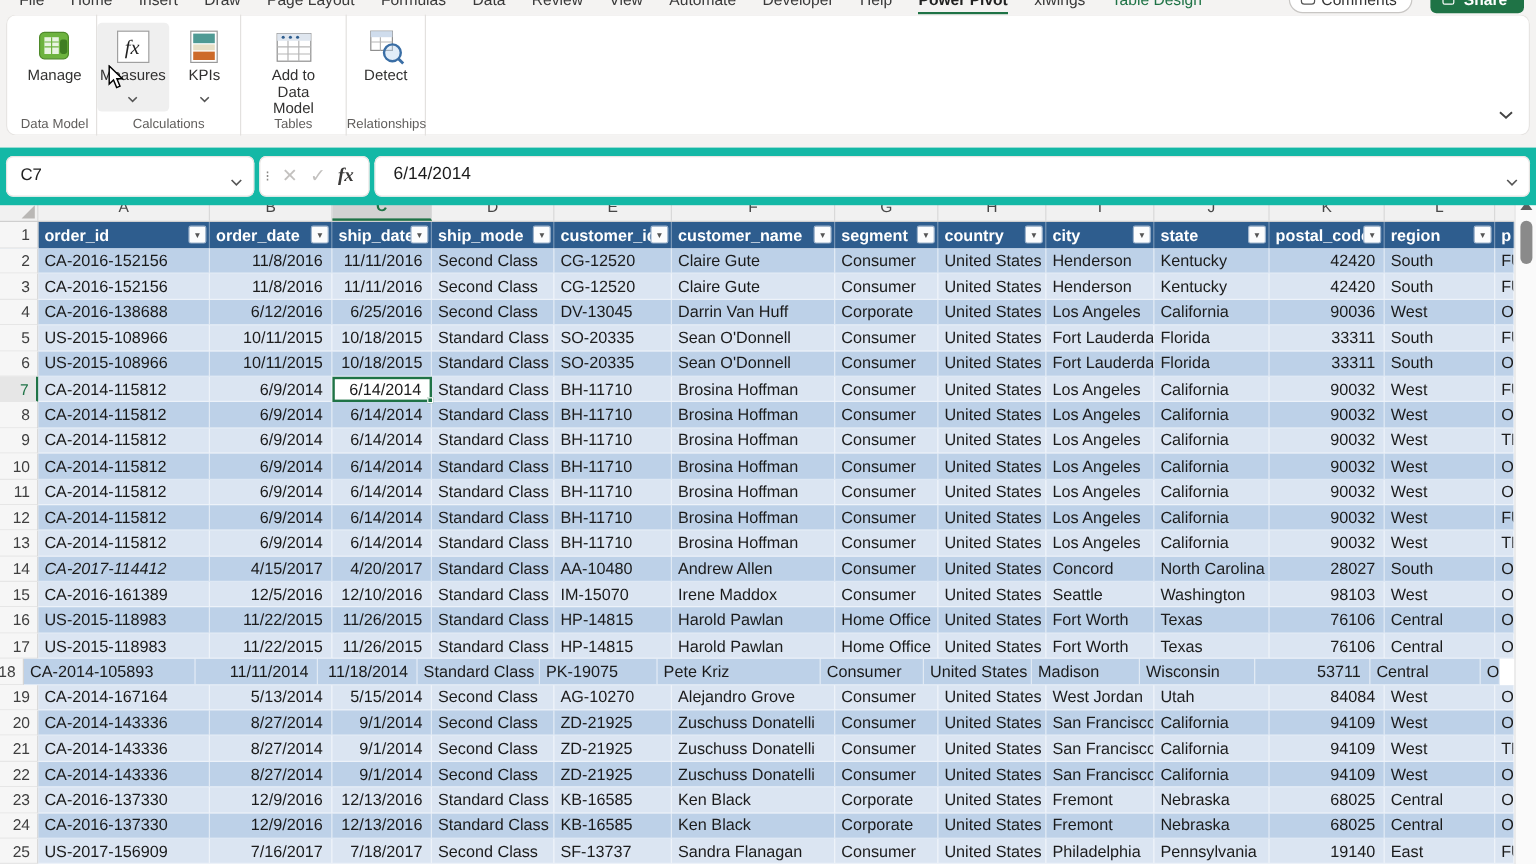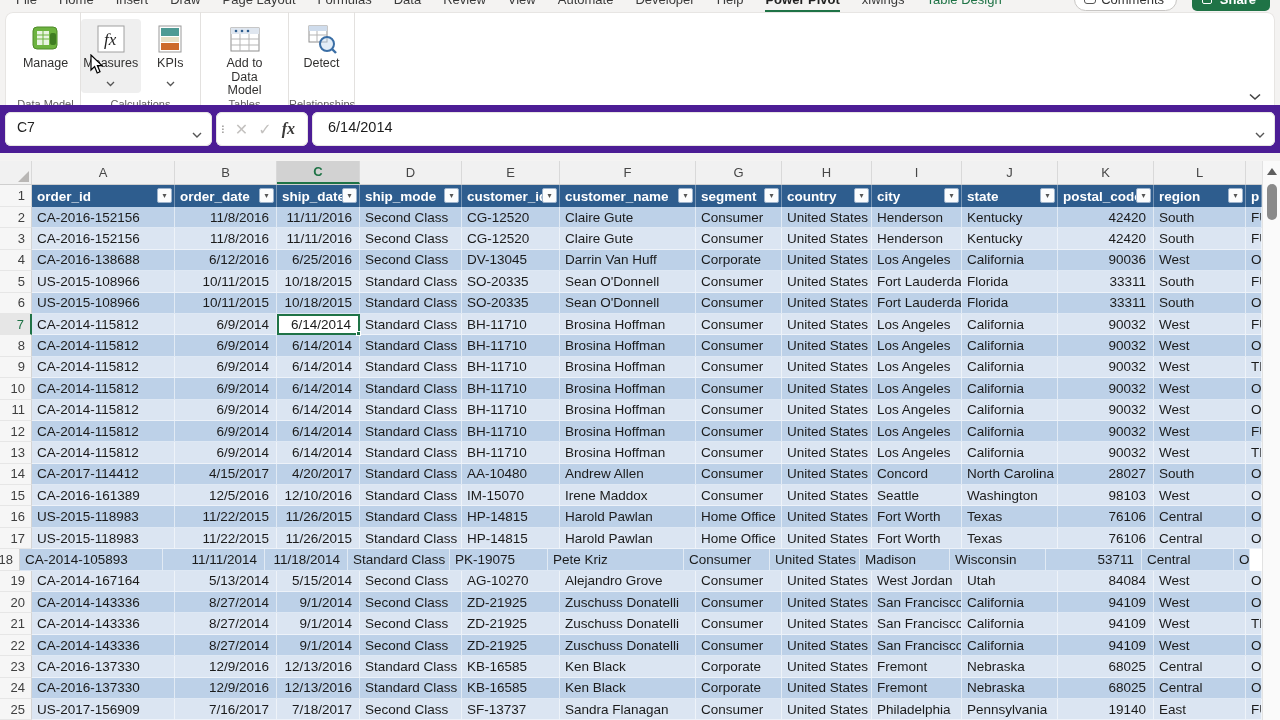--- a/index.html
+++ b/index.html
@@ -28,21 +28,21 @@
     padding-top:7px;}
   .rgroup-label{position:absolute;bottom:3px;left:0;right:0;text-align:center;font-size:11px;color:#605e5c;white-space:nowrap;}
   .rbtn{display:flex;flex-direction:column;align-items:center;width:62px;padding:2px 1px;border-radius:4px;}
   .rbtn.hovered{background:#efefef;}
   .rbtn .icon-box{height:36px;display:flex;align-items:center;justify-content:center;}
   .rbtn .rlabel{font-size:12.5px;color:#323130;text-align:center;line-height:13.5px;white-space:pre-line;}
   .rbtn .chev{margin-top:2px;}
   .ribbon-collapse{position:absolute;right:14px;bottom:8px;}
 
   
-  .fbar{position:absolute;left:0;top:105px;right:0;height:48px;background:#4c1d95;z-index:20;}
+  .fbar{position:absolute;left:0;top:123px;right:0;height:48px;background:#14b8a6;z-index:20;}
   .fcard{position:absolute;top:7px;height:34px;background:#fff;border-radius:6px;box-shadow:0 0 0 1px #e7e5e3 inset;}
   .namebox{left:5px;width:207px;}
   .namebox .nbtext{position:absolute;left:12px;top:7px;font-size:14px;color:#222;}
   .namebox .nbchev{position:absolute;right:10px;top:13px;}
   .midcard{left:216px;width:92px;display:flex;align-items:center;}
   .dots{color:#8a8886;font-size:12px;letter-spacing:0;margin-left:5px;line-height:8px;}
   .xbtn,.vbtn{font-size:16px;color:#c3c1bf;margin-left:10px;}
   .fxbtn{font-family:"Liberation Serif",serif;font-style:italic;font-size:16px;color:#3b3a39;margin-left:10px;font-weight:bold;}
   .formulacard{left:312px;right:5px;}
   .formulatext{position:absolute;left:16px;top:7px;font-size:14.5px;color:#1b1b1b;}
@@ -451,21 +451,21 @@
         <div class="cell" style="width: 86px;">Consumer</div>
         <div class="cell" style="width: 90px;">United States</div>
         <div class="cell" style="width: 90px;">Los Angeles</div>
         <div class="cell" style="width: 96px;">California</div>
         <div class="cell rt" style="width: 96px;">90032</div>
         <div class="cell" style="width: 92px;">West</div>
         <div class="cell" style="width: 16px;">TE</div>
       </div>
       <div class="row band-dark">
         <div class="gut" style="width: 32px;">14</div>
-        <div class="cell" style="width: 143px;">CA-2017-114412</div>
+        <div class="cell" style="width: 143px; font-style: italic;">CA-2017-114412</div>
         <div class="cell rt" style="width: 102px;">4/15/2017</div>
         <div class="cell rt" style="width: 83px;">4/20/2017</div>
         <div class="cell" style="width: 102px;">Standard Class</div>
         <div class="cell" style="width: 98px;">AA-10480</div>
         <div class="cell" style="width: 136px;">Andrew Allen</div>
         <div class="cell" style="width: 86px;">Consumer</div>
         <div class="cell" style="width: 90px;">United States</div>
         <div class="cell" style="width: 90px;">Concord</div>
         <div class="cell" style="width: 96px;">North Carolina</div>
         <div class="cell rt" style="width: 96px;">28027</div>

